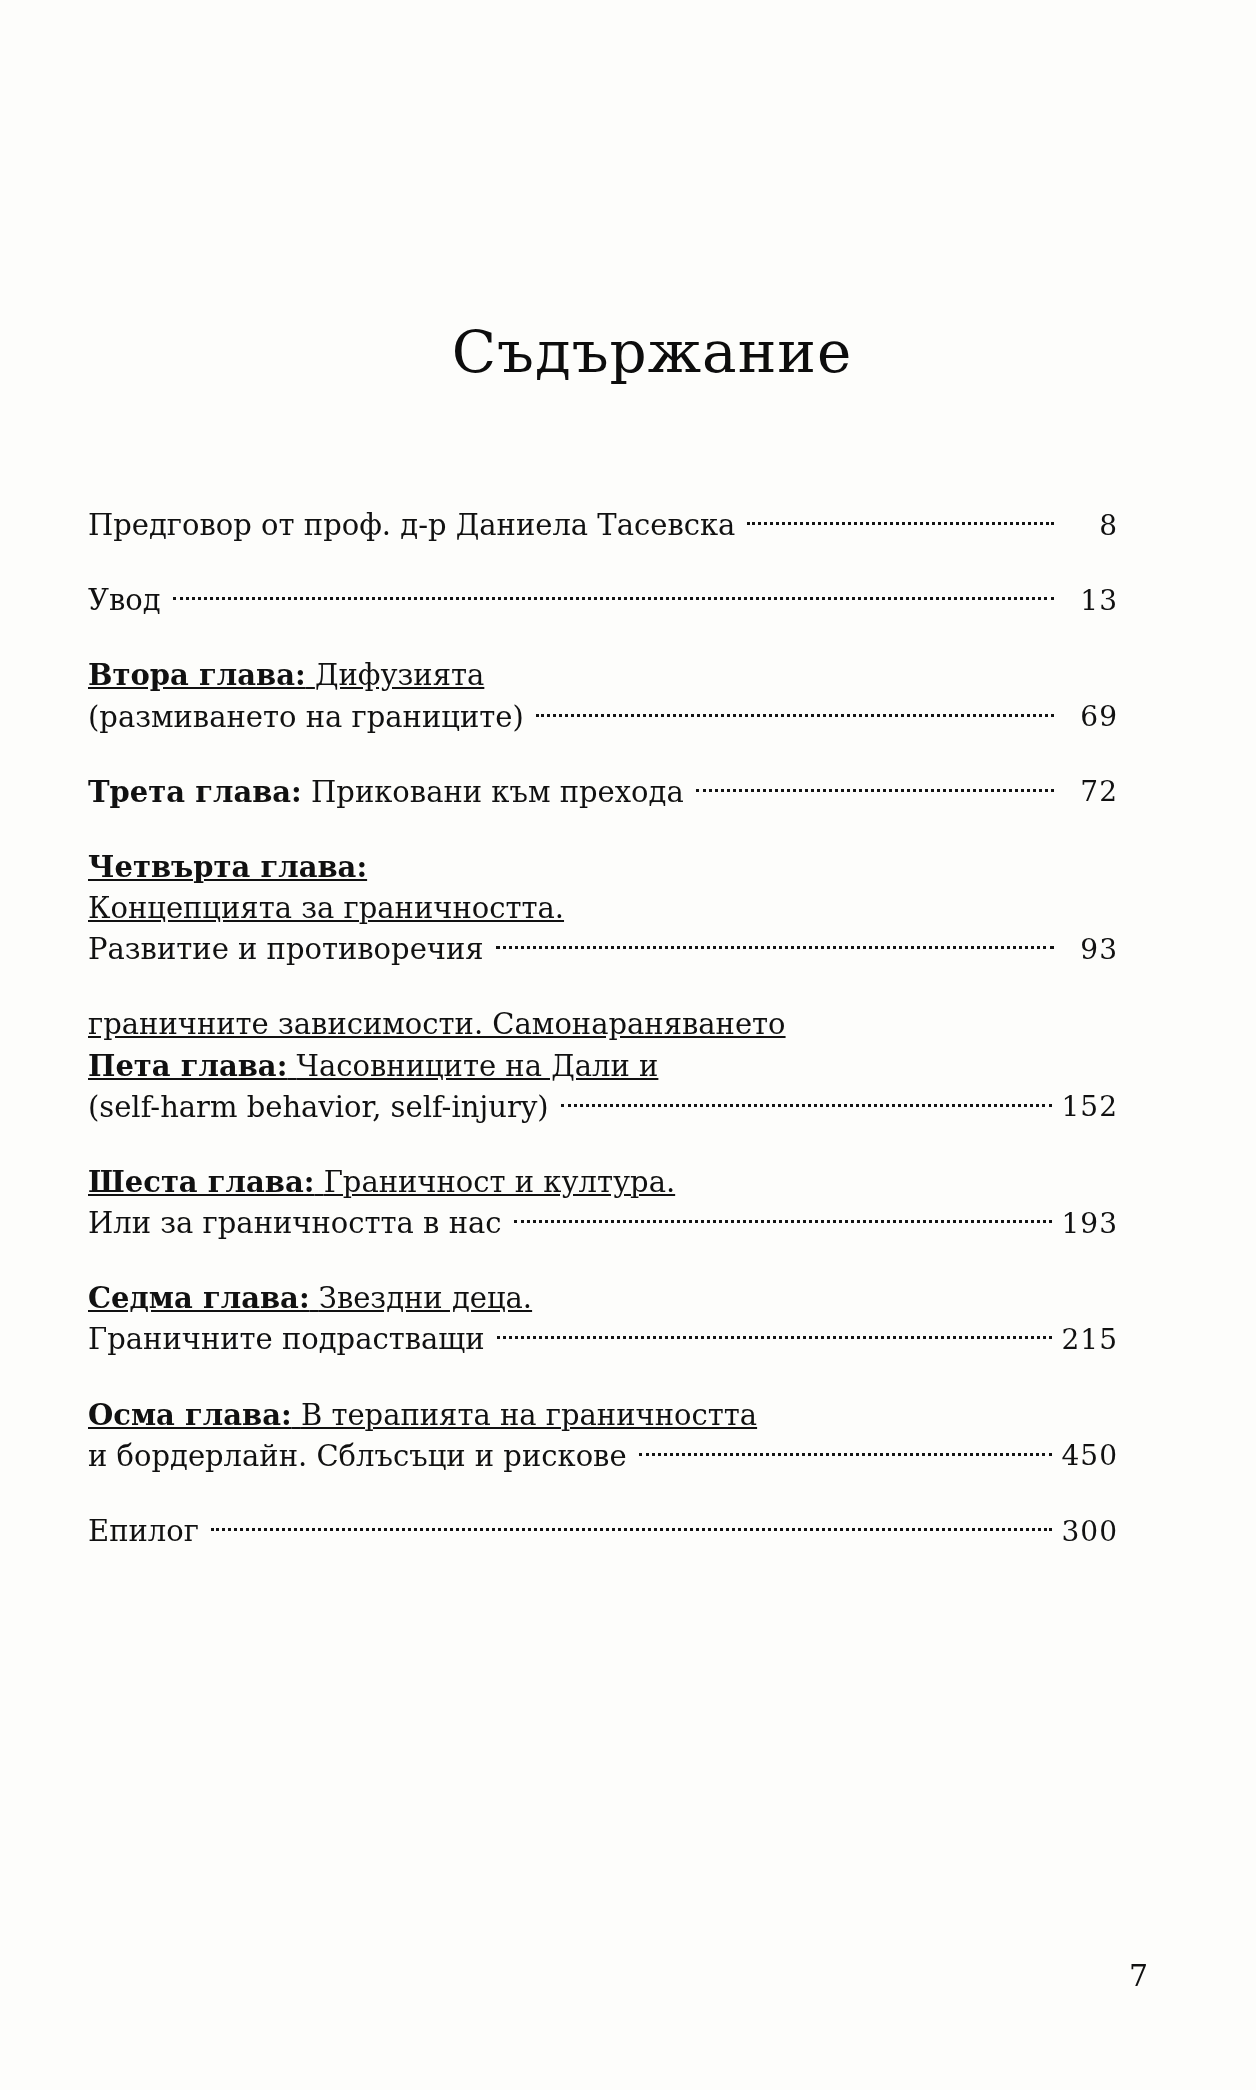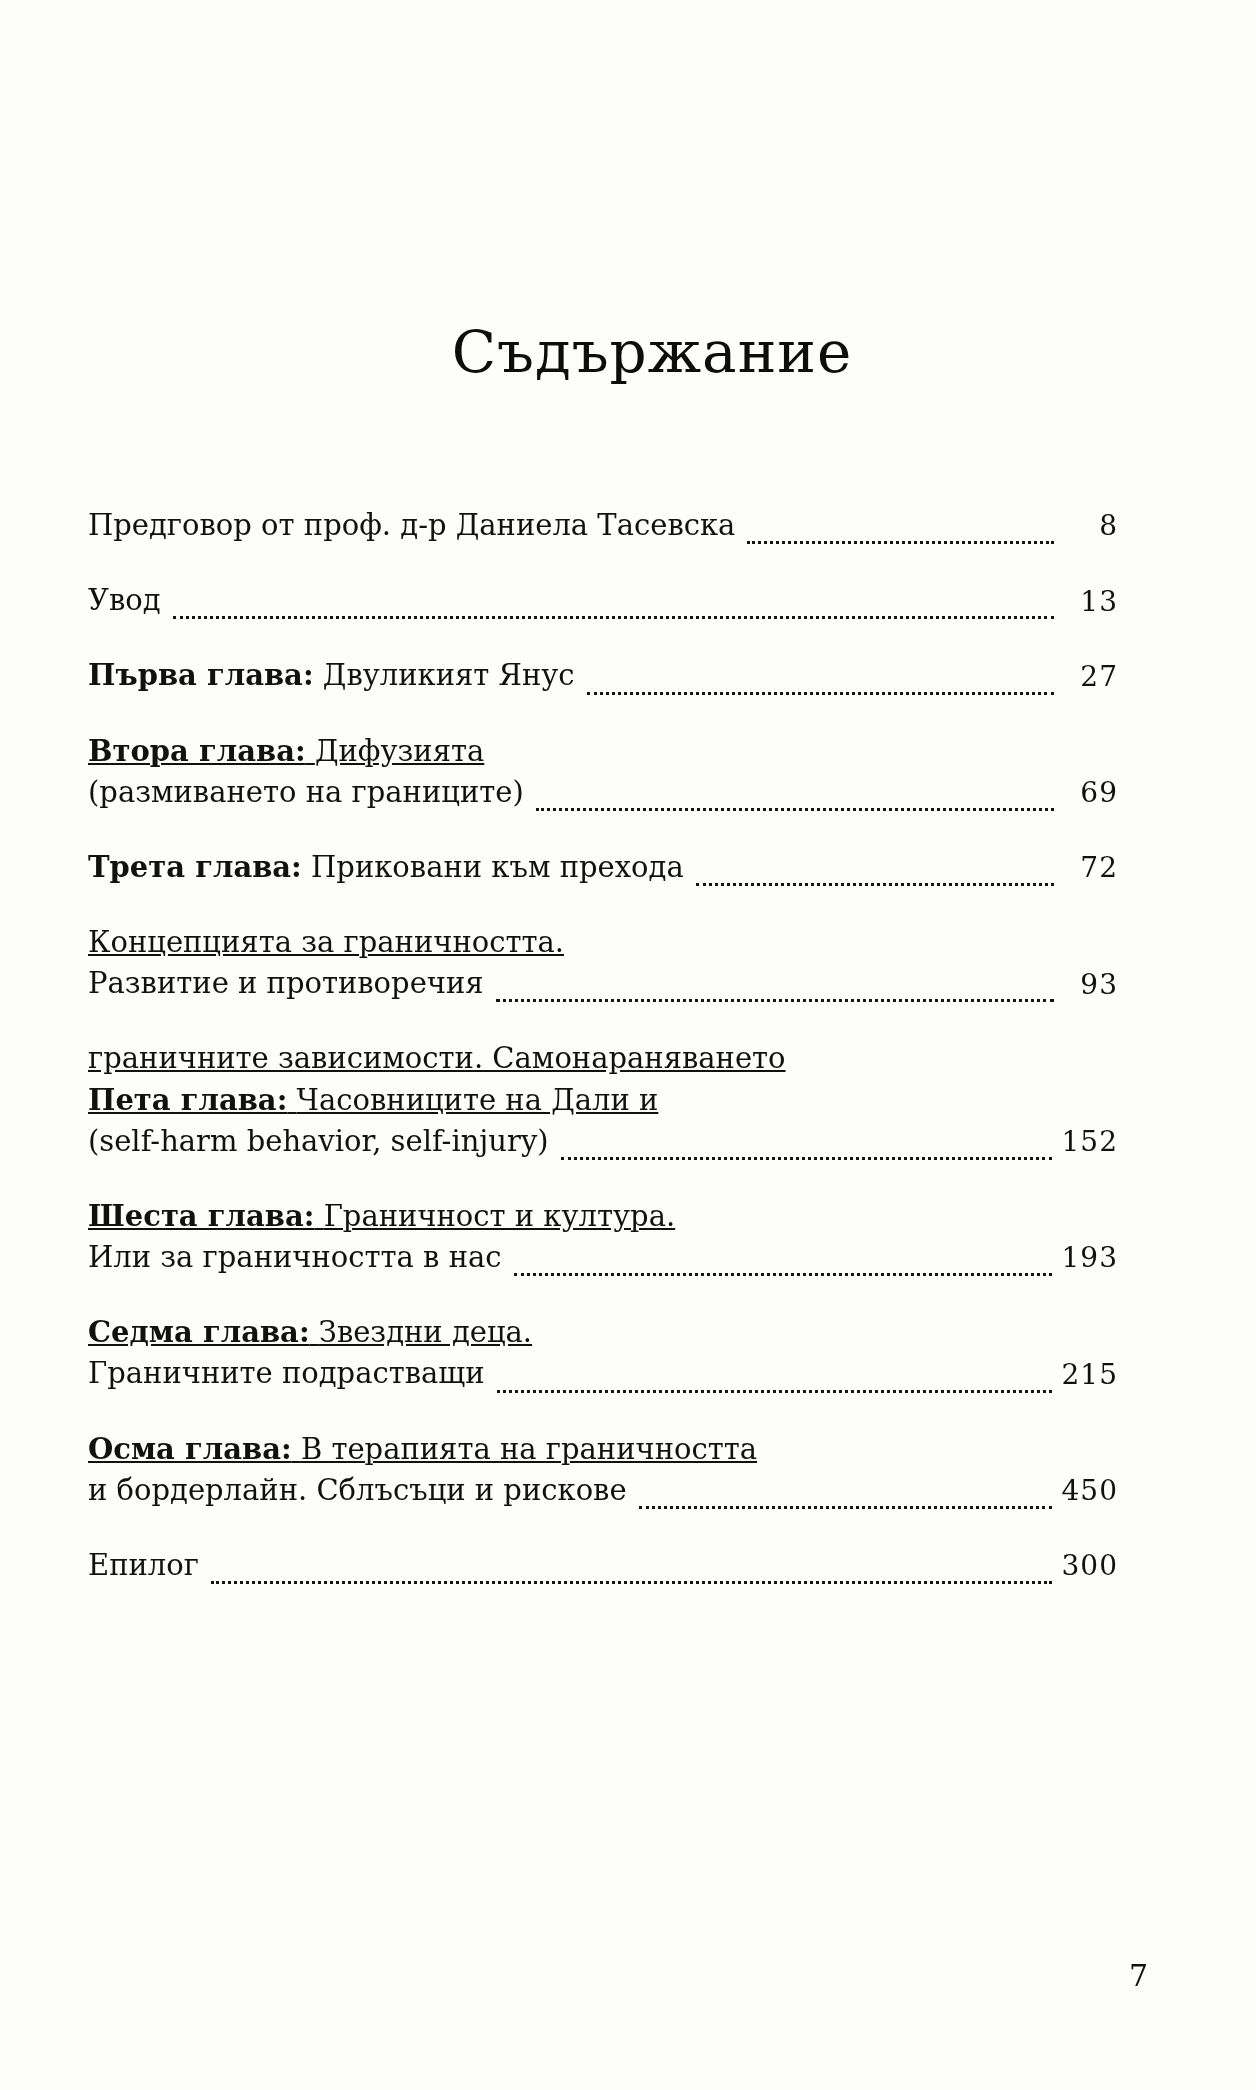--- a/index.html
+++ b/index.html
@@ -41,21 +41,21 @@
     width: 1030px;
   }
   .entry {
     margin-bottom: 34px;
     font-size: 29px;
     line-height: 1.42;
     color: #111111;
   }
   .line {
     display: flex;
-    align-items: flex-end;
+    align-items: center;
     width: 100%;
   }
   .txt {
     white-space: pre-wrap;
   }
   .txt b {
     font-weight: bold;
   }
   .leader {
     flex: 1 1 auto;
@@ -103,27 +103,20 @@
     </div>
 
     <div class="entry">
       <div class="line">
         <span class="txt">Увод</span>
         <span class="leader"></span>
         <span class="pg">13</span>
       </div>
     </div>
 
-    <div class="entry">
-      <div class="line">
-        <span class="txt"><b>Първа глава:</b> <span>Двуликият Янус</span></span>
-        <span class="leader"></span>
-        <span class="pg">27</span>
-      </div>
-    </div>
 
     <div class="entry">
       <div class="sub">
         <span class="txt"><b>Втора глава:</b> <span>Дифузията</span></span>
       </div>
       <div class="line">
         <span class="txt">(размиването на границите)</span>
         <span class="leader"></span>
         <span class="pg">69</span>
       </div>
@@ -132,20 +125,23 @@
     <div class="entry">
       <div class="line">
         <span class="txt"><b>Трета глава:</b> <span>Приковани към прехода</span></span>
         <span class="leader"></span>
         <span class="pg">72</span>
       </div>
     </div>
 
     <div class="entry">
       <div class="sub">
+        <span class="txt"><b>Четвърта глава:</b></span>
+      </div>
+      <div class="sub">
         <span class="txt">Концепцията за граничността.</span>
       </div>
       <div class="line">
         <span class="txt">Развитие и противоречия</span>
         <span class="leader"></span>
         <span class="pg">93</span>
       </div>
     </div>
 
     <div class="entry">

